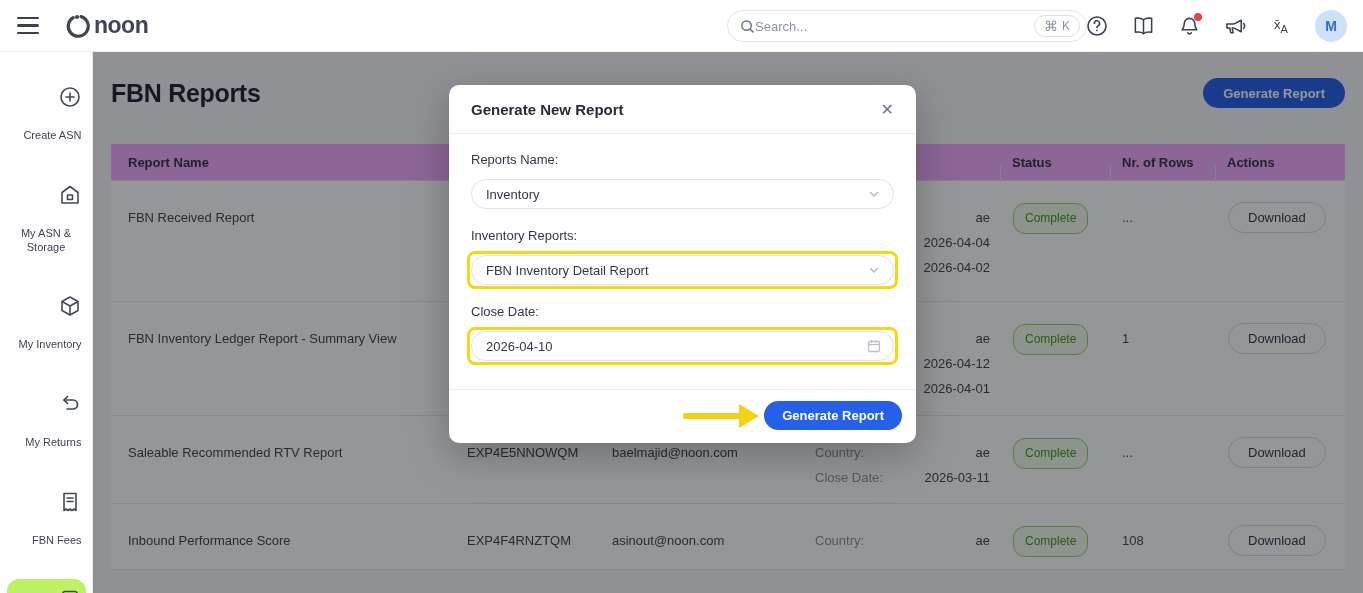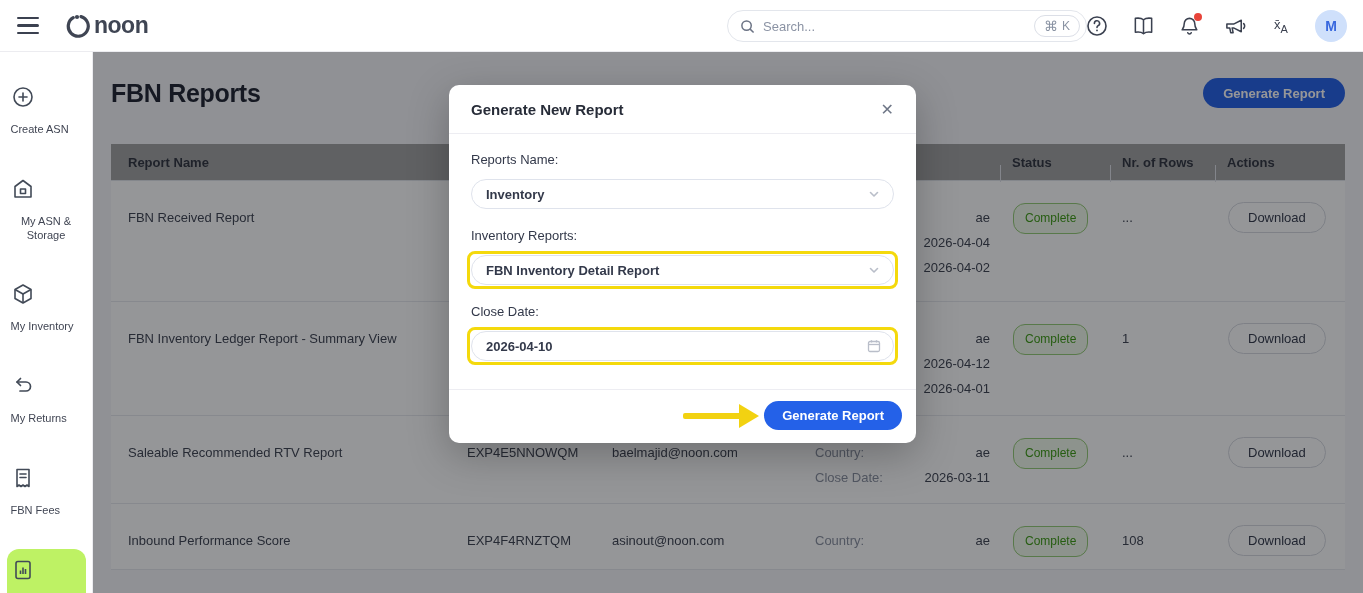--- a/index.html
+++ b/index.html
@@ -12,21 +12,21 @@
   .hamburger { width:26px; height:18px; margin-left:17px; display:flex; flex-direction:column;
     justify-content:space-between; cursor:pointer; background:none; border:none; }
   .hamburger span { display:block; height:2.4px; width:22px; background:#3b4150; border-radius:2px; }
   .logo { display:flex; align-items:center; margin-left:22px; gap:3px; cursor:pointer; }
   .logo-word { font-size:23px; font-weight:700; color:#3f4553; letter-spacing:-0.5px; }
 
   .search { position:absolute; left:727px; top:10px; width:360px; height:32px;
     border:1px solid #e3e6ec; border-radius:16px; background:#fff; display:flex;
     align-items:center; padding:0 6px 0 12px; }
   .search input { flex:1; border:none; outline:none; font-size:13px; color:#404553;
-    font-family:"Liberation Sans", sans-serif; background:transparent; margin-left:8px; }
+    font-family:"Liberation Sans", sans-serif; background:transparent; }
   .search input::placeholder { color:#8b93a4; }
   .kbd { display:flex; align-items:center; gap:4px; border:1px solid #dcdfe7; border-radius:13px;
     padding:2px 9px; color:#8a93a3; font-size:12px; }
   .kbd .cmd { font-size:14px; }
 
   .top-icons { position:absolute; right:16px; top:0; height:52px; display:flex;
     align-items:center; gap:22px; }
   .tico { background:none; border:none; cursor:pointer; position:relative; width:24px; height:24px;
     display:flex; align-items:center; justify-content:center; color:#3b4150; }
   .badge-dot { position:absolute; top:-1px; right:-1px; width:8px; height:8px;
@@ -34,39 +34,39 @@
   .translate-wrap { font-weight:400; color:#3b4150; font-size:13px; line-height:1; }
   .translate-wrap .sub { font-size:11px; vertical-align:-4px; }
   .avatar { width:32px; height:32px; border-radius:50%; background:#cfe0fb; color:#3767de;
     font-weight:700; font-size:14px; display:flex; align-items:center; justify-content:center;
     border:none; cursor:pointer; }
 
   
   .sidebar { position:fixed; top:52px; left:0; bottom:0; width:93px; background:#fff;
     border-right:1px solid #ececf0; display:flex; flex-direction:column; align-items:center;
     padding-top:24px; z-index:60; }
-  .side-item { width:79px; display:flex; flex-direction:column; align-items:flex-start; gap:14px;
+  .side-item { width:79px; display:flex; flex-direction:column; align-items:flex-end; gap:20px;
     padding:9px 4px; margin-bottom:22px; border-radius:12px; cursor:pointer; background:none; border:none; }
   .side-item .slabel { font-size:11px; color:#404553; text-align:center; line-height:1.25; }
   .side-item.active { background:#bef264; }
   .side-icon { color:#424a57; display:flex; }
   .side-divider { margin-top:auto; width:66px; border-top:1px solid #e9eaee; margin-bottom:10px; }
 
   
   .content { position:absolute; left:93px; top:52px; width:1270px; height:541px;
     background:#f7f7fa; padding:26px 18px 0 18px; }
   .page-head { display:flex; justify-content:space-between; align-items:center; }
   .page-title { font-size:25px; font-weight:700; color:#1e2330; letter-spacing:-0.3px; }
   .btn-primary { background:#2461e8; color:#fff; border:none; border-radius:16px;
     height:30px; padding:0 20px; font-size:13px; font-weight:600; cursor:pointer;
     font-family:"Liberation Sans", sans-serif; }
 
   .table { margin-top:36px; background:#fff; }
   .trow { display:grid; grid-template-columns:344px 145px 190px 210px 110px 105px auto; }
-  .thead { background:#a3a3a3; border-bottom:1px solid #e2e4ea; height:37px; align-items:center; }
+  .thead { background:#f0abfc; border-bottom:1px solid #e2e4ea; height:37px; align-items:center; }
   .th { font-size:13px; font-weight:700; color:#30343f; padding-left:12px; position:relative; }
   .th.first { padding-left:17px; }
   .th.sep::before { content:""; position:absolute; left:0; top:10px; width:1px; height:17px; background:#dfe2e8; }
   .tbody-row { border-bottom:1px solid #e7e9ee; padding-top:24px; }
   .r1 { min-height:121px; } .r2 { min-height:114px; } .r3 { min-height:88px; } .r4 { min-height:66px; }
   .cell { font-size:13px; color:#3f4452; padding-left:12px; line-height:25px; }
   .cell.name { padding-left:17px; padding-right:20px; }
   .details-line { display:flex; line-height:25px; }
   .details-line .dlabel { color:#8a90a0; padding-left:25px; font-size:13px; }
   .details-line .dvalue { margin-left:auto; padding-right:10px; font-size:13px; color:#3f4452; }
@@ -81,21 +81,21 @@
     background:rgba(10,12,16,0.43); z-index:80; }
   .modal { position:fixed; left:449px; top:85px; width:467px; z-index:90;
     background:#fff; border-radius:10px; box-shadow:0 12px 40px rgba(0,0,0,0.25); }
   .modal-head { height:49px; display:flex; align-items:center; justify-content:space-between;
     padding:0 22px; border-bottom:1px solid #ededf2; }
   .modal-title { font-size:15px; font-weight:700; color:#272c38; }
   .modal-close { background:none; border:none; font-size:16px; color:#6f7787; cursor:pointer; }
   .modal-body { padding:18px 22px 24px 22px; }
   .field + .field { margin-top:15px; }
   .flabel { font-size:13px; color:#33394a; margin-bottom:8px; }
-  .hl { border:3px solid transparent; border-radius:8px; padding:1px; margin:0 -4px;font-weight:bold; }
+  .hl { border:3px solid transparent; border-radius:8px; padding:1px; margin:0 -4px; }
   .hl.on { border-color:#f4d90c; }
   .select { height:30px; border:1px solid #dfe3ec; border-radius:16px; background:#fff;
     display:flex; align-items:center; padding:0 12px 0 14px; cursor:pointer; }
   .select .sel-text { font-size:13px; color:#33394a; flex:1; }
   .select .rico { color:#b9bec9; display:flex; }
   .modal-foot { border-top:1px solid #ededf2; padding:11px 14px 13px 14px;
     display:flex; align-items:center; justify-content:flex-end; }
   .arrow { display:flex; align-items:center; margin-right:5px; }
   .arrow .shaft { width:58px; height:6px; background:#f2d211; border-radius:2px; }
   .arrow .head { width:0; height:0; border-top:12px solid transparent; border-bottom:12px solid transparent;

